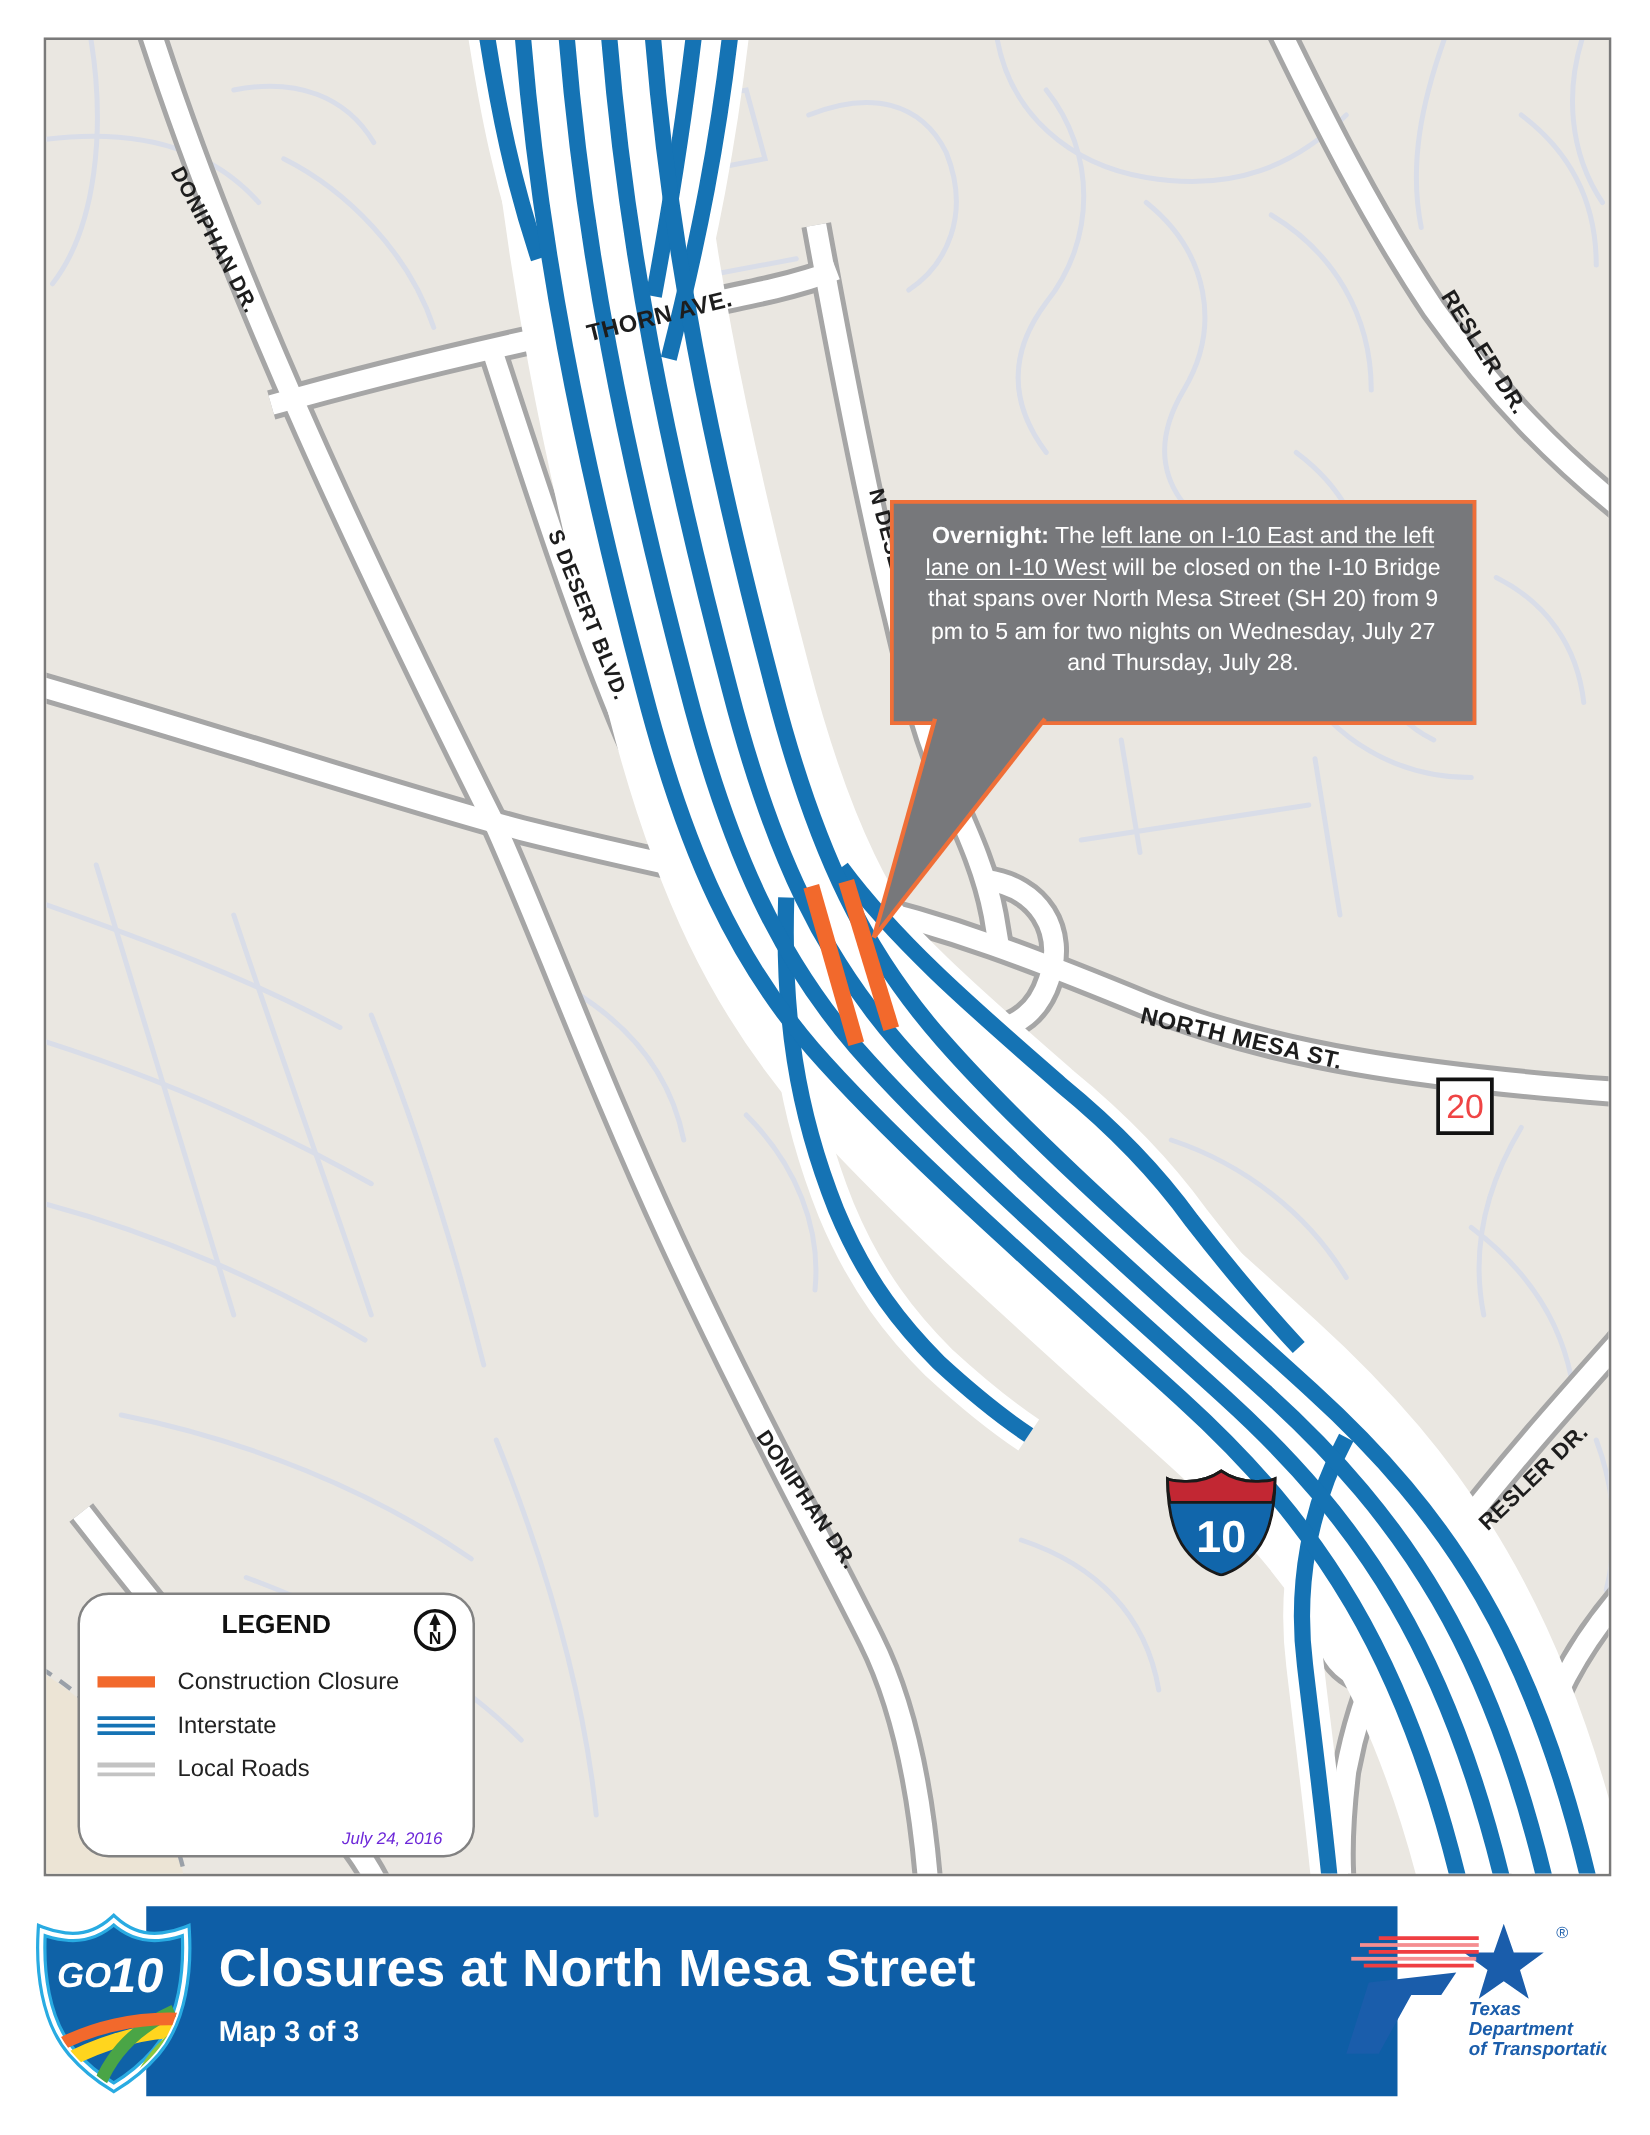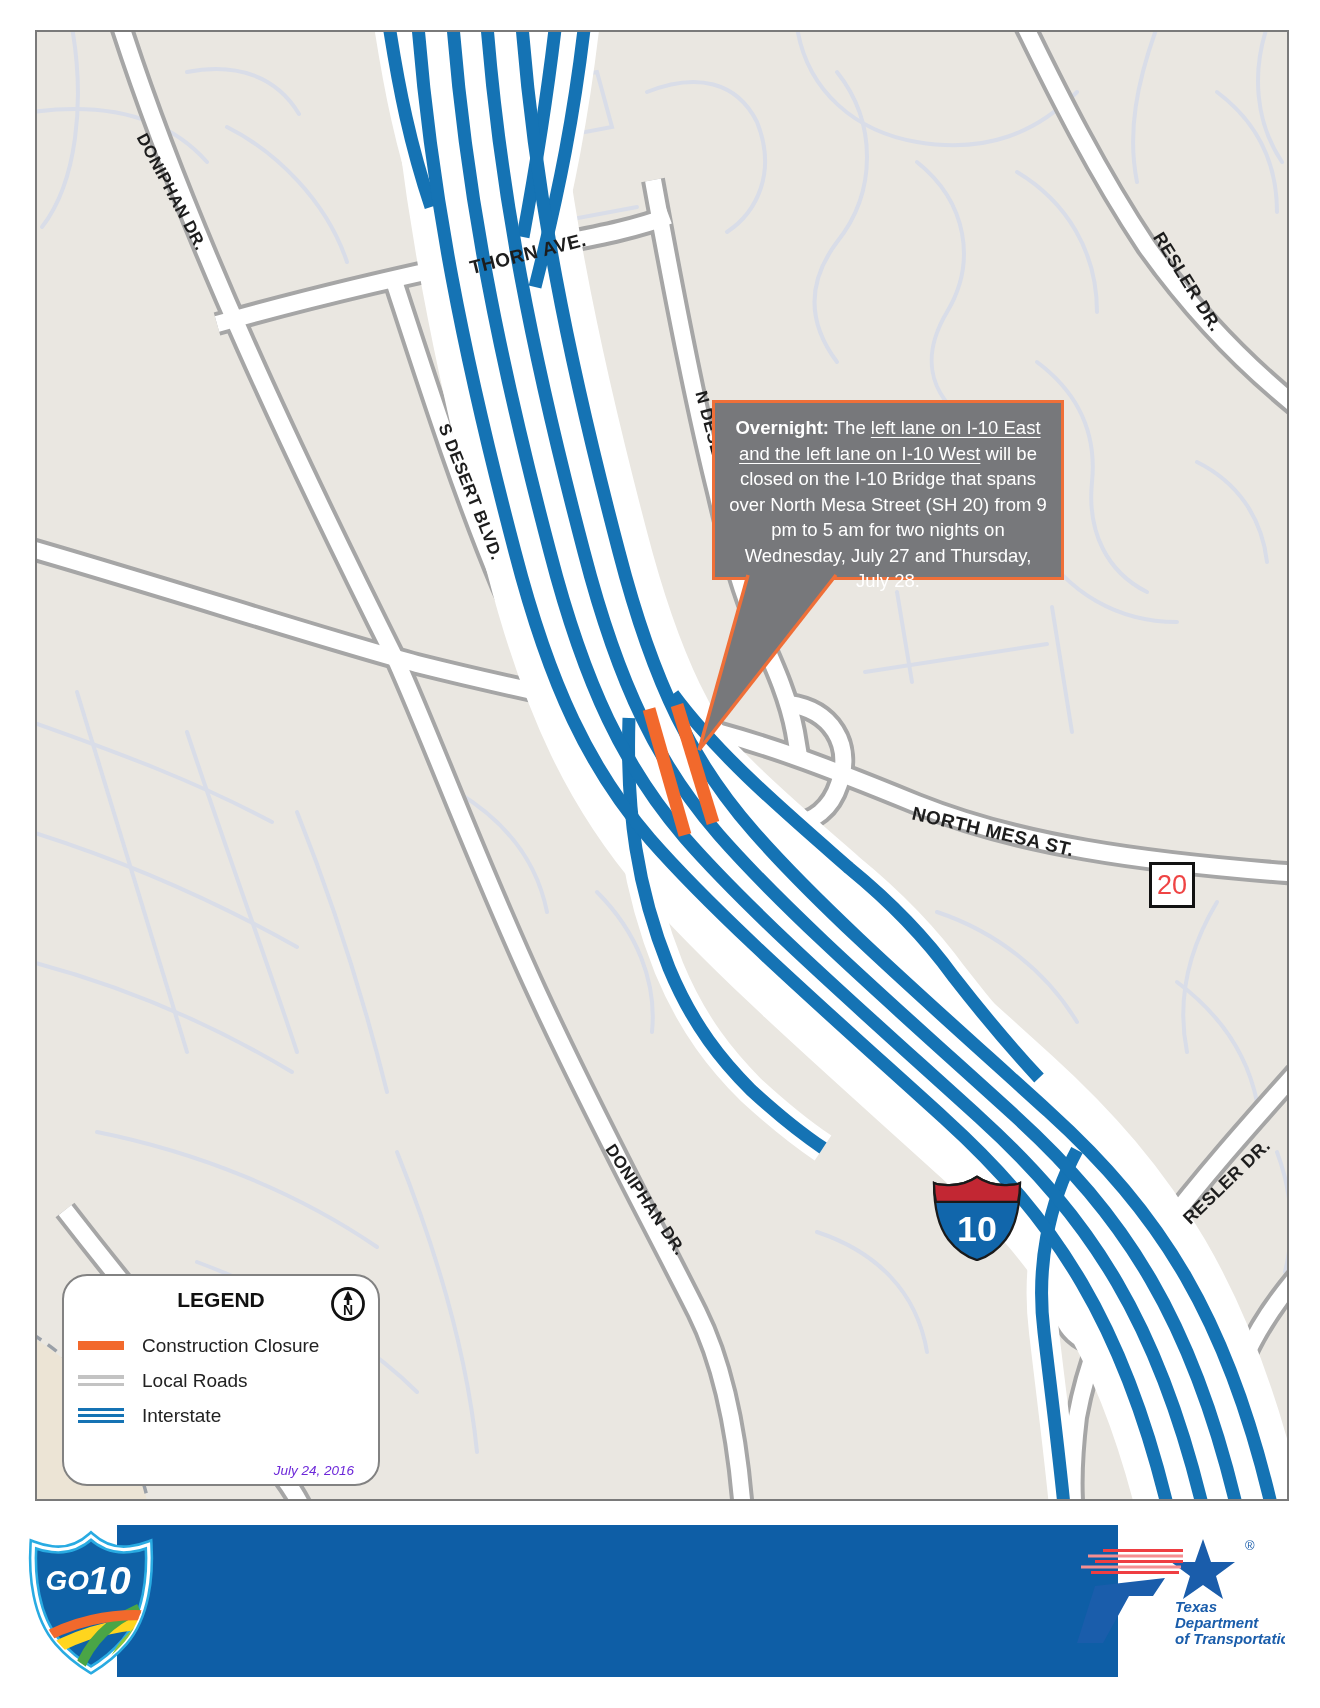--- a/index.html
+++ b/index.html
@@ -6,21 +6,21 @@
   .page{position:relative;width:1320px;height:1708px;background:#fff;overflow:hidden;
         font-family:"Liberation Sans",sans-serif;}
   
   .map{position:absolute;left:35px;top:30px;width:1250px;height:1467px;
        border:2.5px solid #7a7a7a;background:#eae7e1;overflow:hidden;}
   .map svg.base{position:absolute;left:0;top:0;}
   
   .slabel{position:absolute;font-weight:700;color:#1d1d1d;letter-spacing:.4px;
           white-space:nowrap;font-size:17px;}
   
-  .callout{position:absolute;left:675px;top:368px;width:352px;height:180px;
+  .callout{position:absolute;left:675px;top:368px;width:469px;height:180px;
            background:#77787b;border:3.5px solid #ef6f38;box-sizing:border-box;
            color:#fff;text-align:center;font-size:18.5px;line-height:25.5px;
            padding:12px 14px;}
   .callout b{font-weight:700;}
   .callout u{text-underline-offset:3px;}
   .pointer{position:absolute;left:600px;top:535px;width:260px;height:200px;pointer-events:none;}
   
   .sh20{position:absolute;left:1112px;top:830px;width:46px;height:46px;background:#fff;
         border:3.5px solid #121212;box-sizing:border-box;display:flex;align-items:center;
         justify-content:center;font-size:27px;color:#ef4444;font-weight:500;}
@@ -213,39 +213,43 @@
         <polygon points="18,4.5 13.5,14 22.5,14" fill="#111"></polygon>
         <line x1="18" y1="12" x2="18" y2="19" stroke="#111" stroke-width="2.6"></line>
         <text x="18" y="29" text-anchor="middle" font-size="14" font-weight="700" fill="#111" font-family="Liberation Sans, sans-serif">N</text>
       </svg>
       <div style="height:16px"></div>
       <div class="legend-row">
         <span class="sw sw-closure"></span>
         <span class="lab">Construction Closure</span>
       </div>
       <div class="legend-row">
+        <span class="sw sw-int">
+            <i></i>
+            <i></i>
+            <i></i>
+          </span>
+        <span class="lab">Interstate</span>
+      </div>
+      <div class="legend-row">
         <span class="sw sw-local">
             <i></i>
             <i></i>
           </span>
         <span class="lab">Local Roads</span>
-      </div>
-      <div class="legend-row">
-        <span class="sw sw-int">
-            <i></i>
-            <i></i>
-            <i></i>
-          </span>
-        <span class="lab">Interstate</span>
       </div>
       <div class="legend-date">July 24, 2016</div>
     </div>
   </div>
 
   <div class="bar"></div>
+  <div class="bar-text">
+    <div class="bar-title">Closures at North Mesa Street</div>
+    <div class="bar-sub">Map 3 of 3</div>
+  </div>
 
   <svg class="go10" viewBox="0 0 140 160">
     <defs>
       <clipPath id="shieldclip">
         <path d="M70 8 C58 19 44 24 28 22 C20 21 13 19 8 17 C6 50 10 94 34 122 C47 137 60 146 70 152 C80 146 93 137 106 122 C130 94 134 50 132 17 C127 19 120 21 112 22 C96 24 82 19 70 8 Z"></path>
       </clipPath>
     </defs>
     <path d="M70 8 C58 19 44 24 28 22 C20 21 13 19 8 17 C6 50 10 94 34 122 C47 137 60 146 70 152 C80 146 93 137 106 122 C130 94 134 50 132 17 C127 19 120 21 112 22 C96 24 82 19 70 8 Z" fill="#0f62a7" stroke="#29abe2" stroke-width="9"></path>
     <path d="M70 8 C58 19 44 24 28 22 C20 21 13 19 8 17 C6 50 10 94 34 122 C47 137 60 146 70 152 C80 146 93 137 106 122 C130 94 134 50 132 17 C127 19 120 21 112 22 C96 24 82 19 70 8 Z" fill="none" stroke="#ffffff" stroke-width="3.5"></path>
     <g clip-path="url(#shieldclip)">

